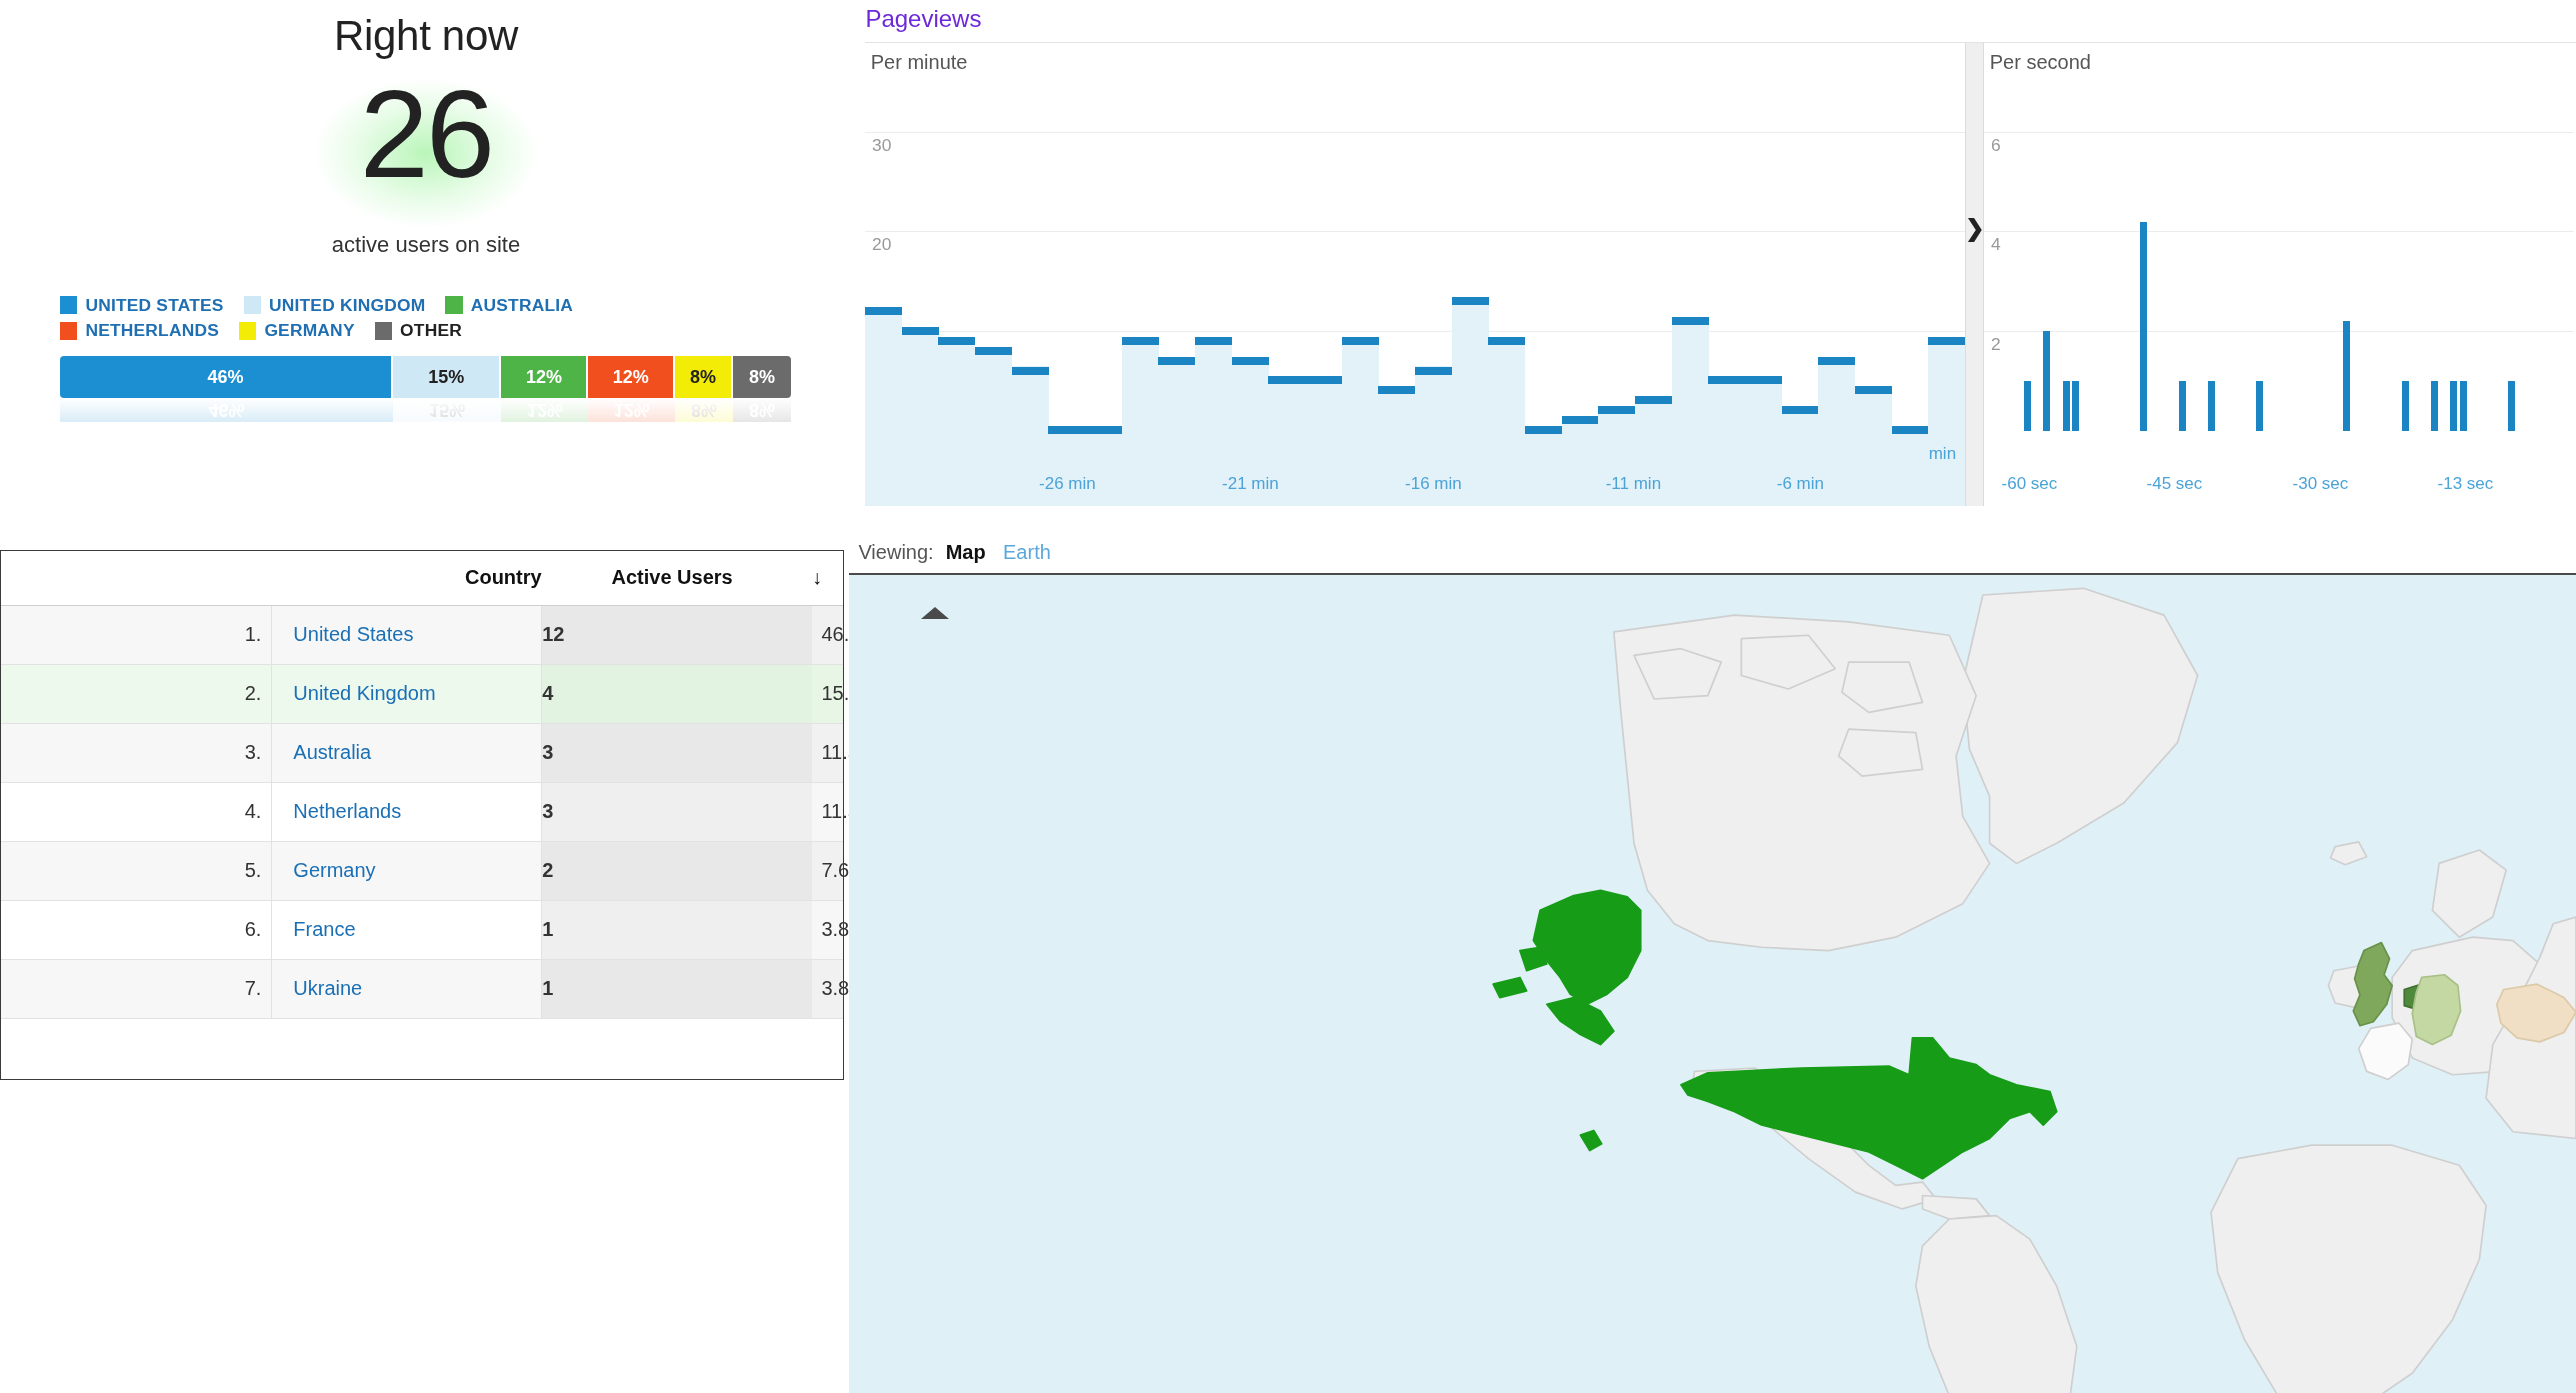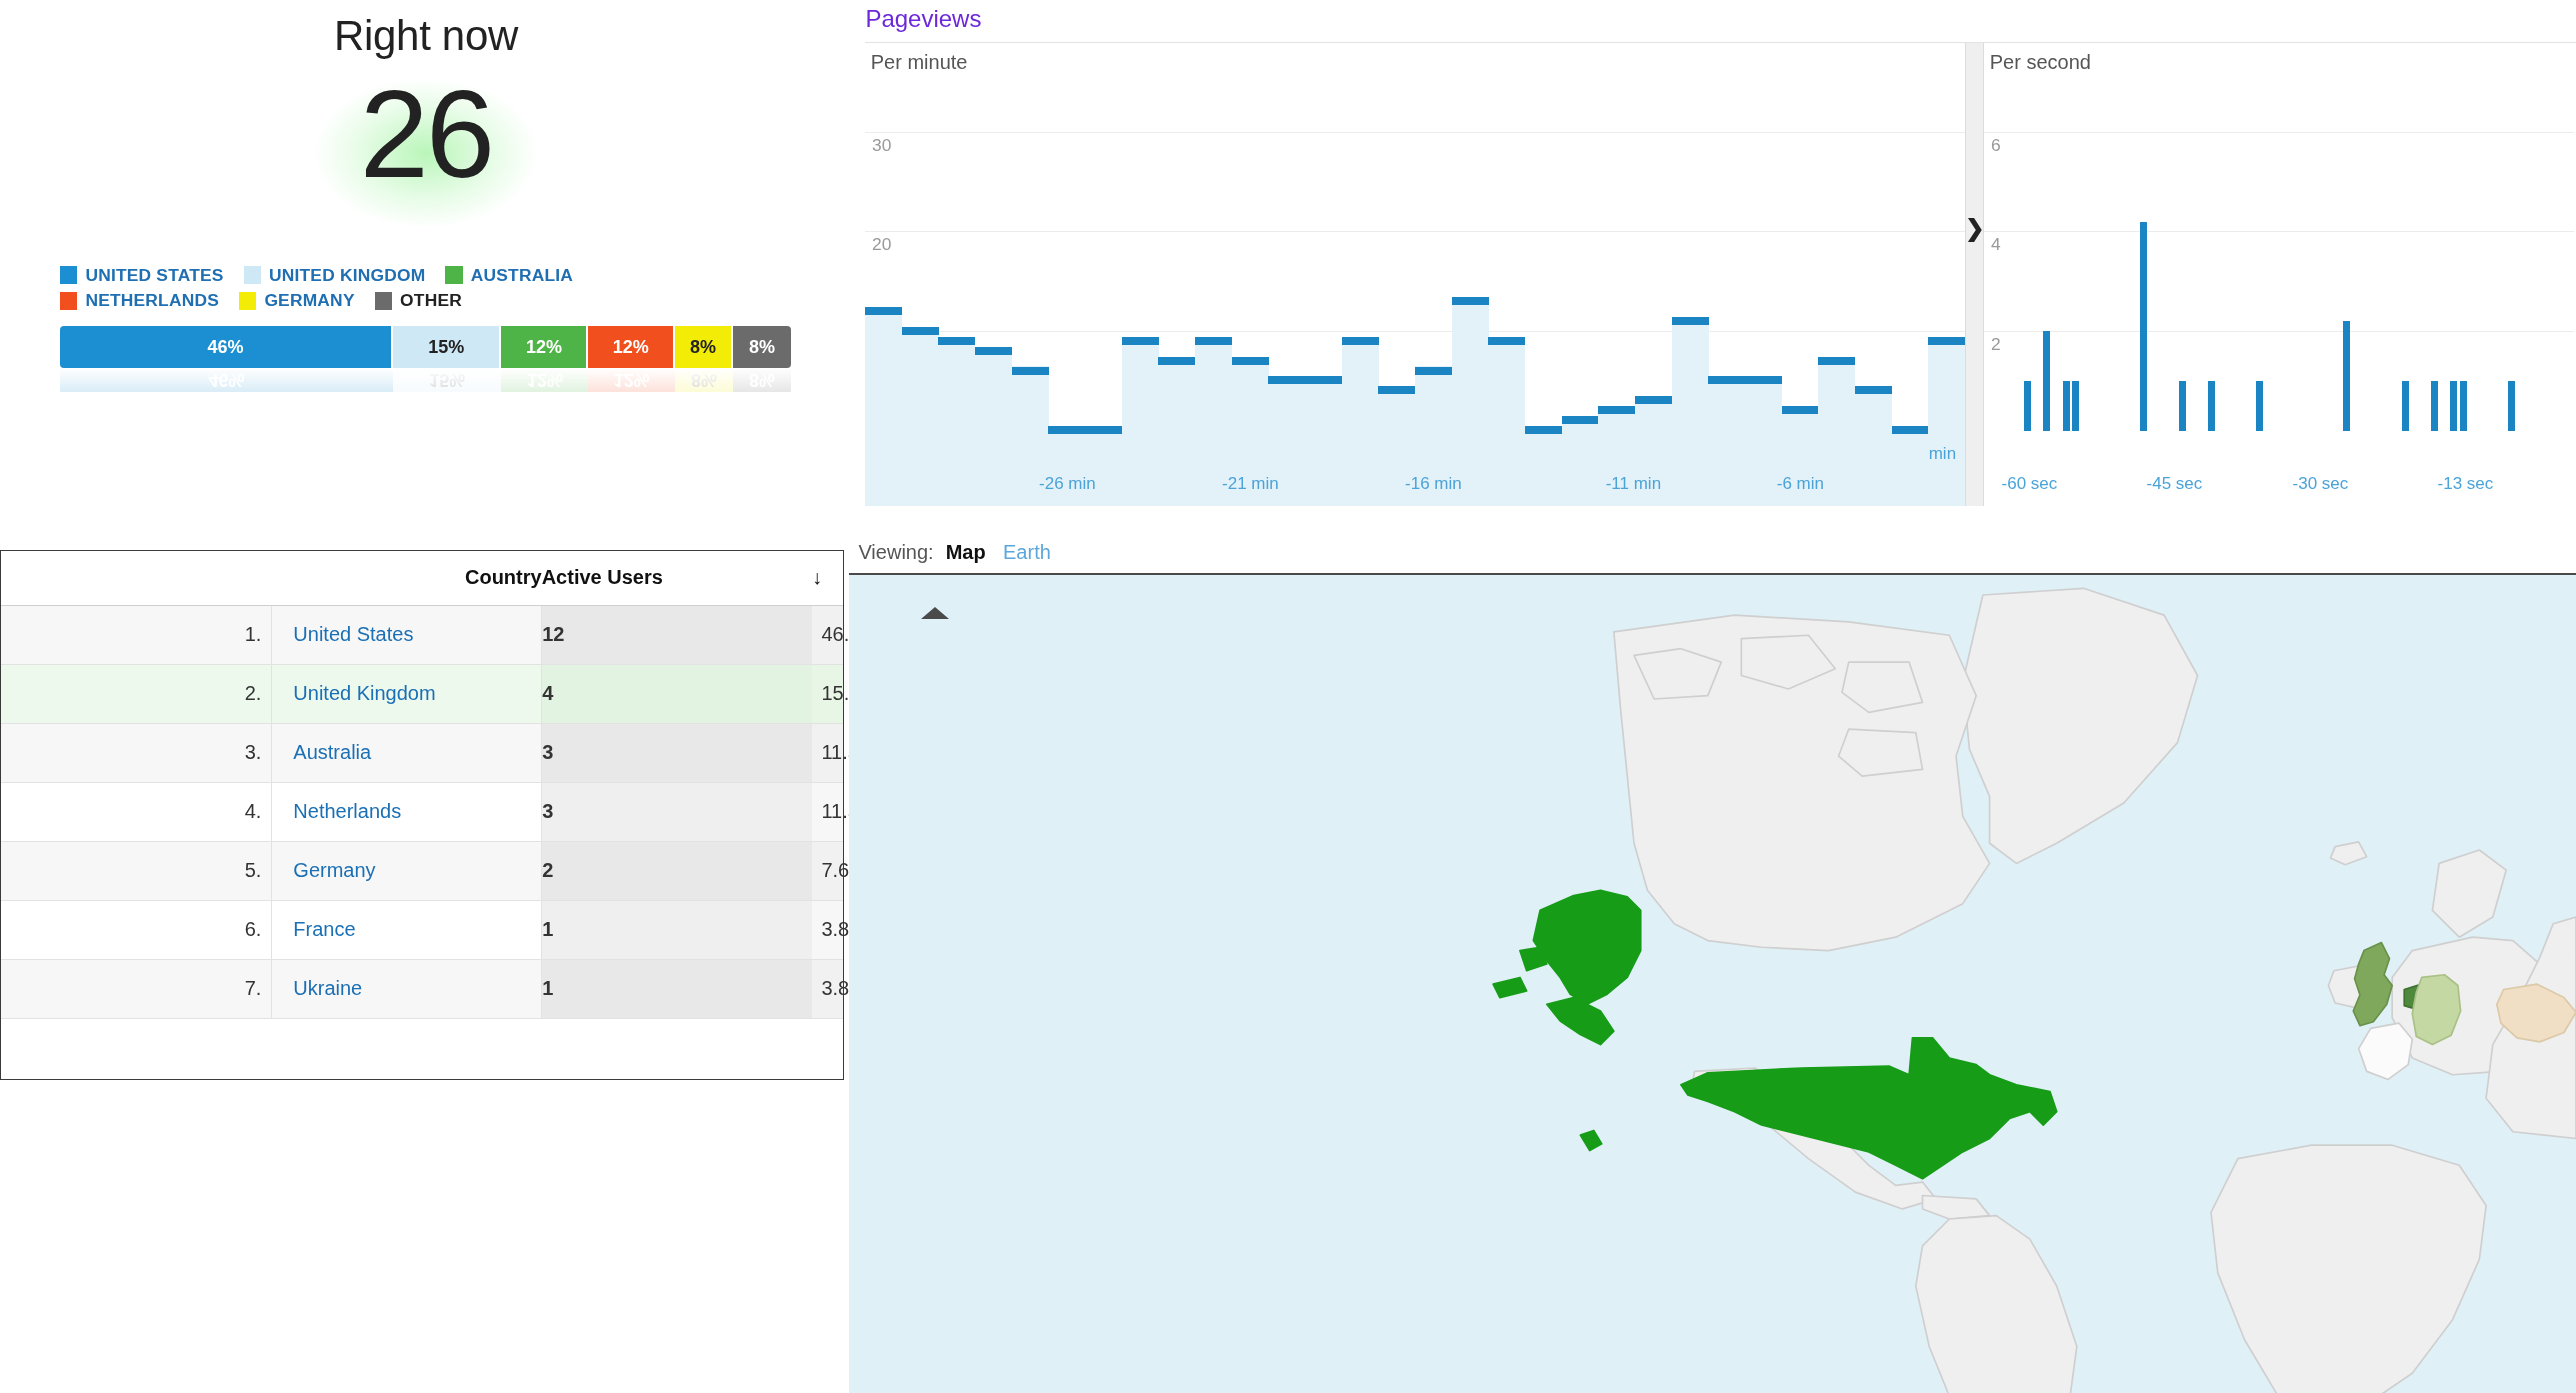--- a/index.html
+++ b/index.html
@@ -144,21 +144,21 @@
     display: flex; align-items: center; justify-content: center;
   }
   #search-btn svg { display: block; }
 
   #country-table { width: 100%; border-collapse: collapse; table-layout: fixed; }
   #country-table thead th {
     height: 54px; font-size: 20px; color: #111; font-weight: bold;
     border-bottom: 1.3px solid #cfcfcf; background: #fff;
   }
   .th-country { text-align: right; padding-left: 62px; }
-  .th-users { text-align: left; padding-right: 9.4px; }
+  .th-users { text-align: center; padding-right: 9.4px; }
   .th-arrow { width: 31px; text-align: left; font-size: 20px; }
   #country-table tbody tr { height: 59px; }
   #country-table tbody tr.odd  td { background: #f7f7f7; }
   #country-table tbody tr.even td { background: #ffffff; }
   #country-table tbody tr.hl td { background: #edf9ed; }
   #country-table td {
     border-bottom: 1.3px solid #e2e2e2; font-size: 20px; color: #333;
     vertical-align: middle;
   }
   td.c-idx {
@@ -207,20 +207,21 @@
 <body>
 
 <div id="root">
 
   <div id="rightnow-panel">
     <div id="rightnow-title">Right now</div>
     <div id="bignumber-wrap">
       <div id="bignumber-glow"></div>
       <div id="bignumber">26</div>
     </div>
+    <div id="activeusers-label">active users on site</div>
 
     <div id="legend">
       <div class="legend-row">
         <div class="legend-item">
           <span class="legend-swatch" style="background:#1b8fd1"></span>
           <span class="legend-label">UNITED STATES</span>
         </div>
         <div class="legend-item">
           <span class="legend-swatch" style="background:#cfe8f5"></span>
           <span class="legend-label">UNITED KINGDOM</span>

